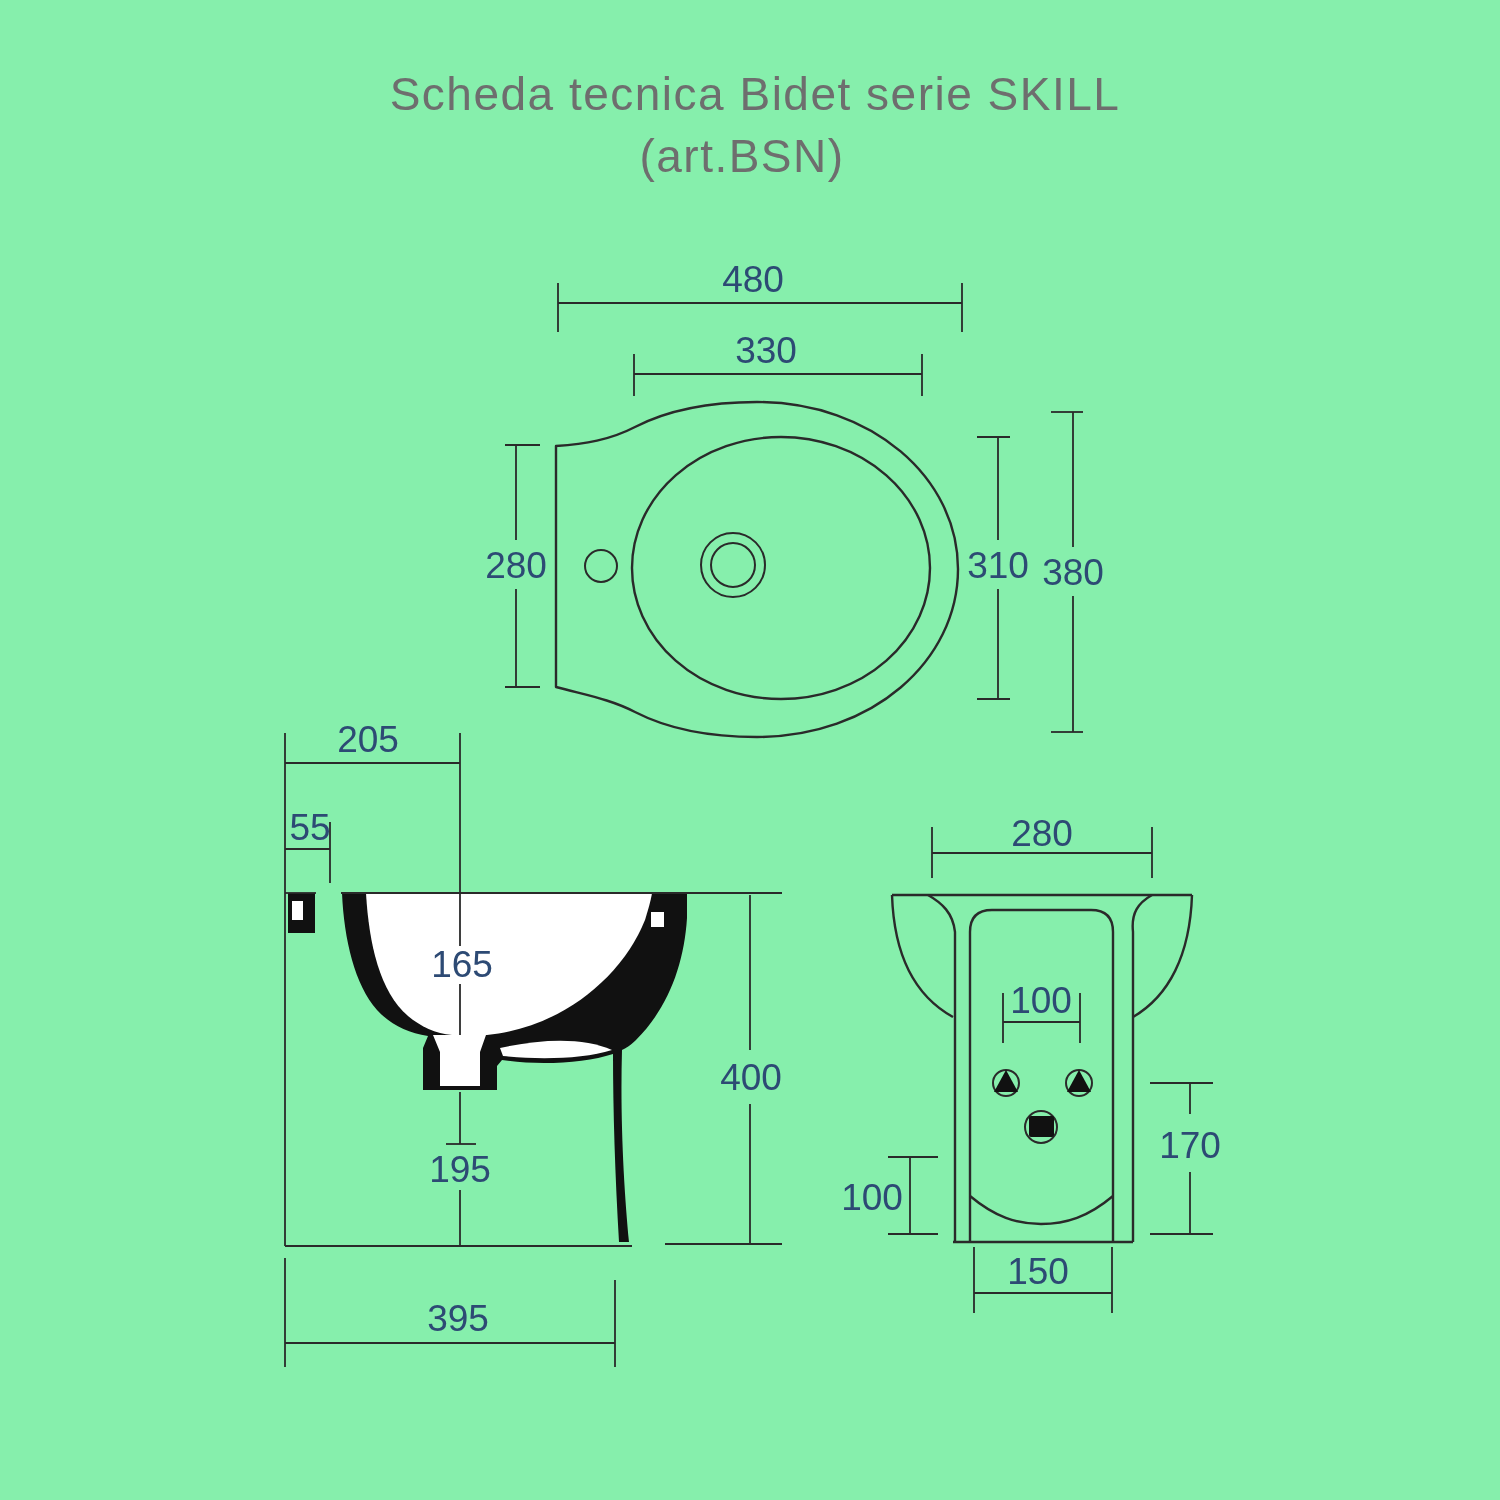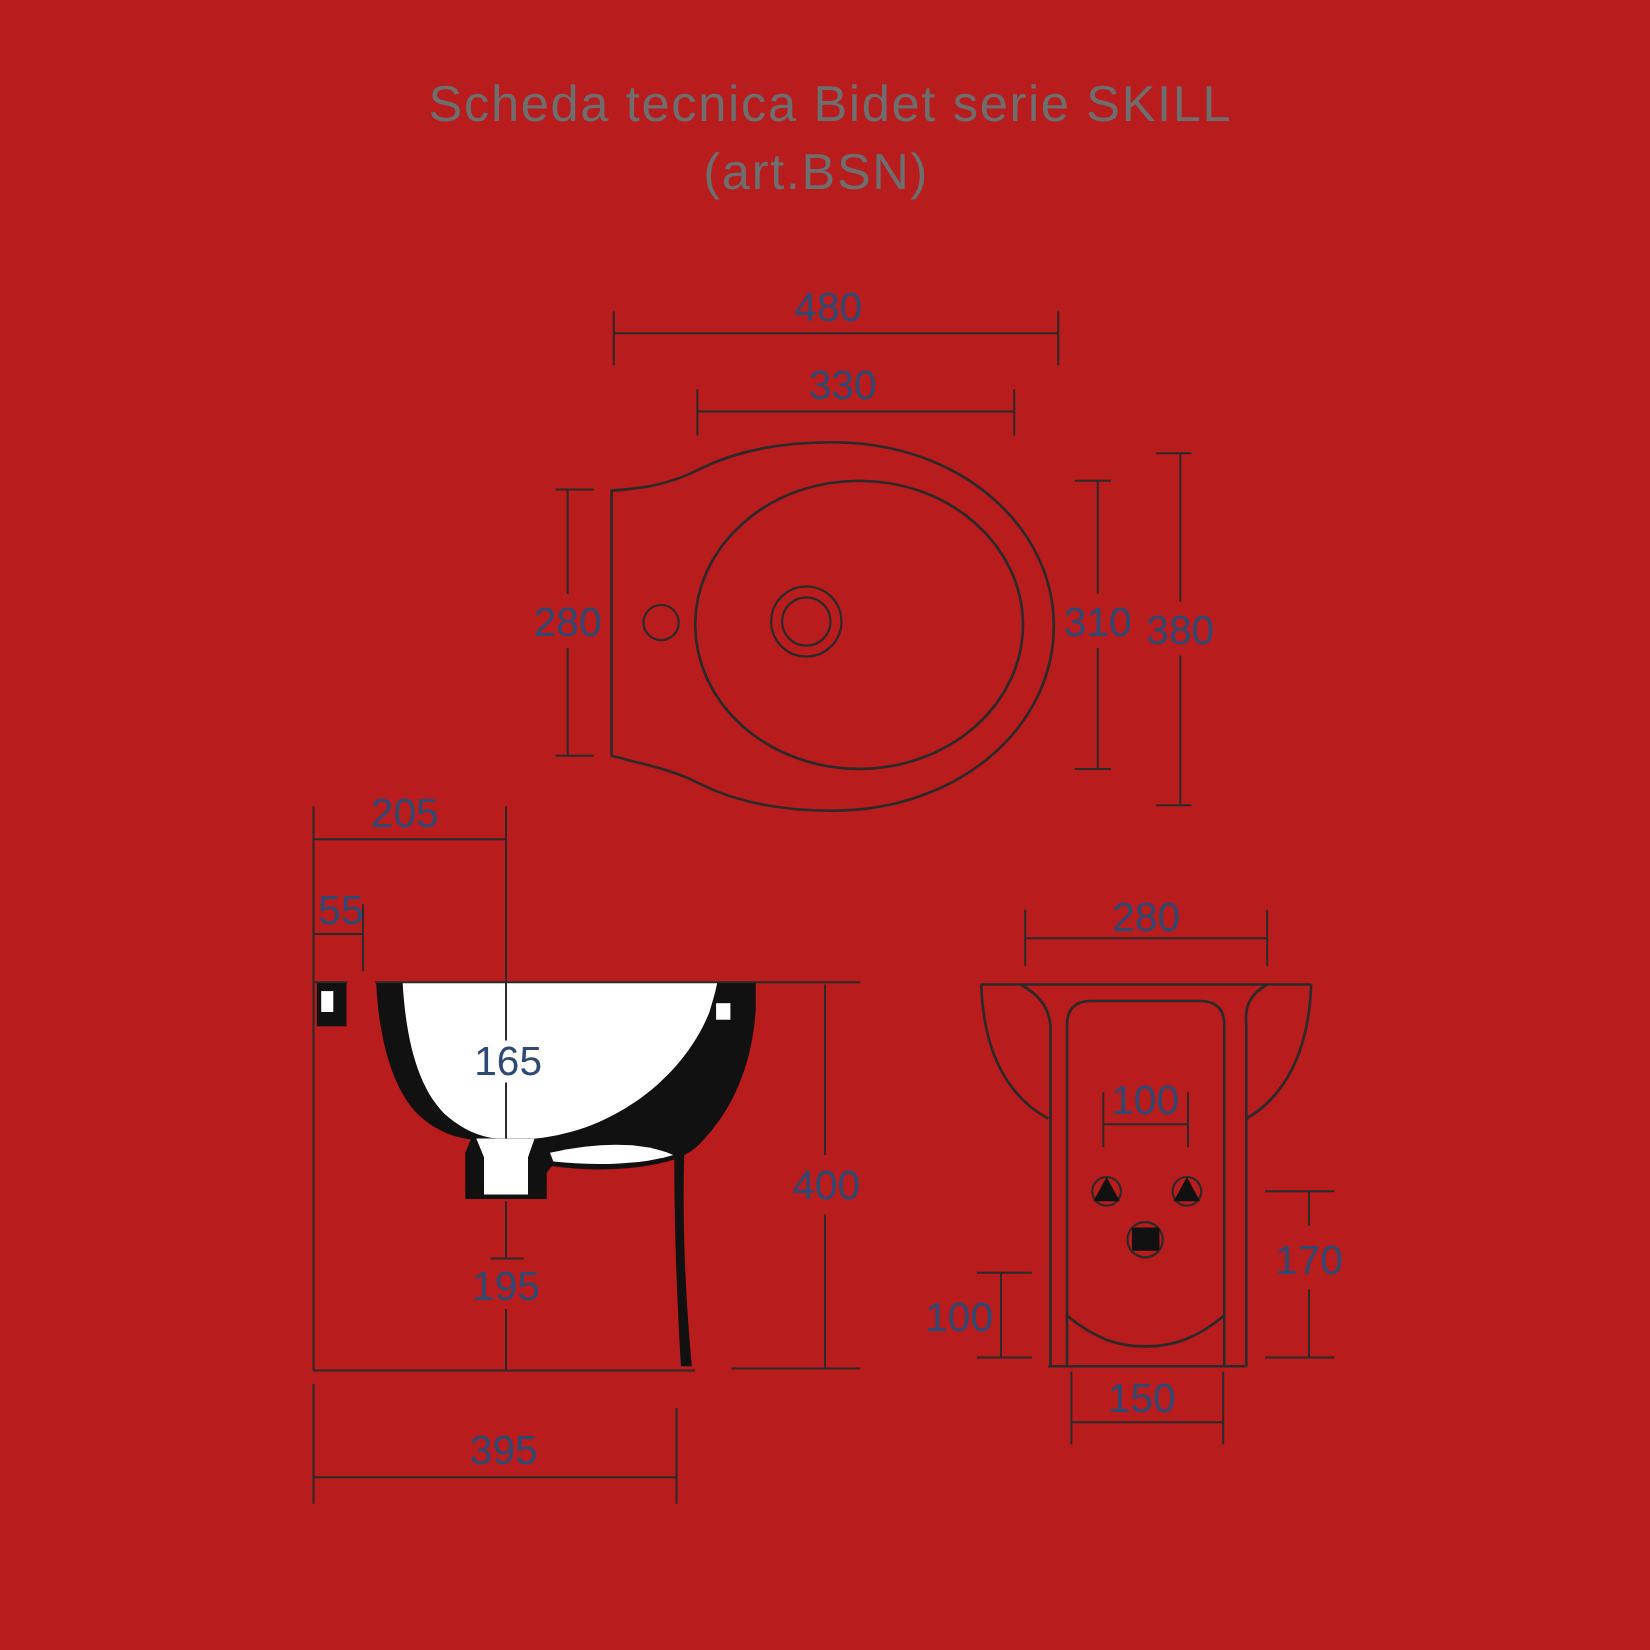--- a/index.html
+++ b/index.html
@@ -1,16 +1,16 @@
 <!DOCTYPE html>
 <html><head>
 <meta charset="utf-8">
 <style>
   html,body{margin:0;padding:0;background:#ffffff;}
-  .page{width:1500px;height:1500px;position:relative;background:#b91c1c;}
+  .page{width:1500px;height:1500px;position:relative;background:#86efac;}
   svg{display:block;}
   .thin{stroke:#2a2a2a;stroke-width:1.8;fill:none;stroke-linecap:butt;}
   .outline{stroke:#2a2a2a;stroke-width:2.4;fill:none;stroke-linejoin:round;}
   .solid{fill:#111111;stroke:none;}
   .punch{fill:#ffffff;stroke:none;}
   .dim-text{font-family:"Liberation Sans",sans-serif;font-size:37px;}
   .title-text{font-family:"Liberation Sans",sans-serif;font-size:46px;letter-spacing:1.5px;}
 </style>
 </head>
 <body>

